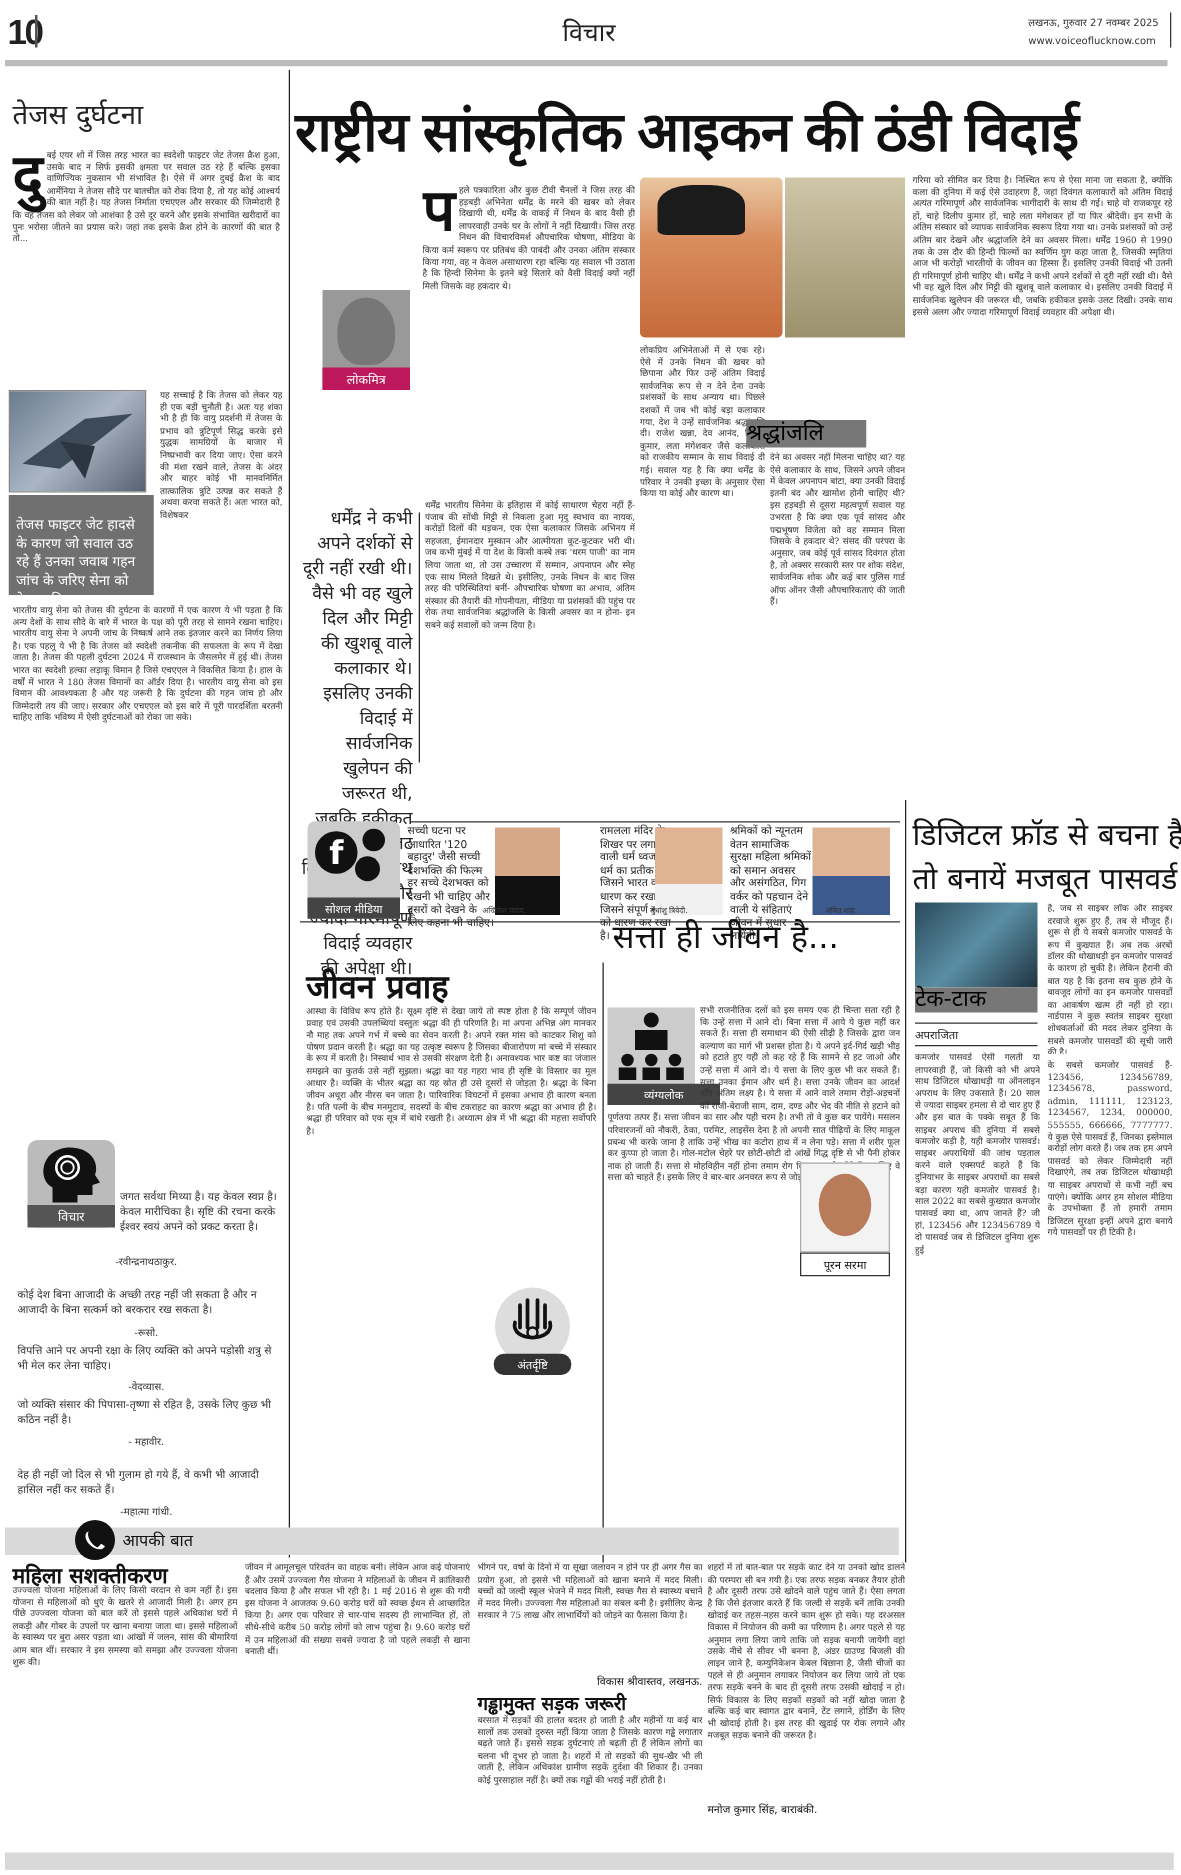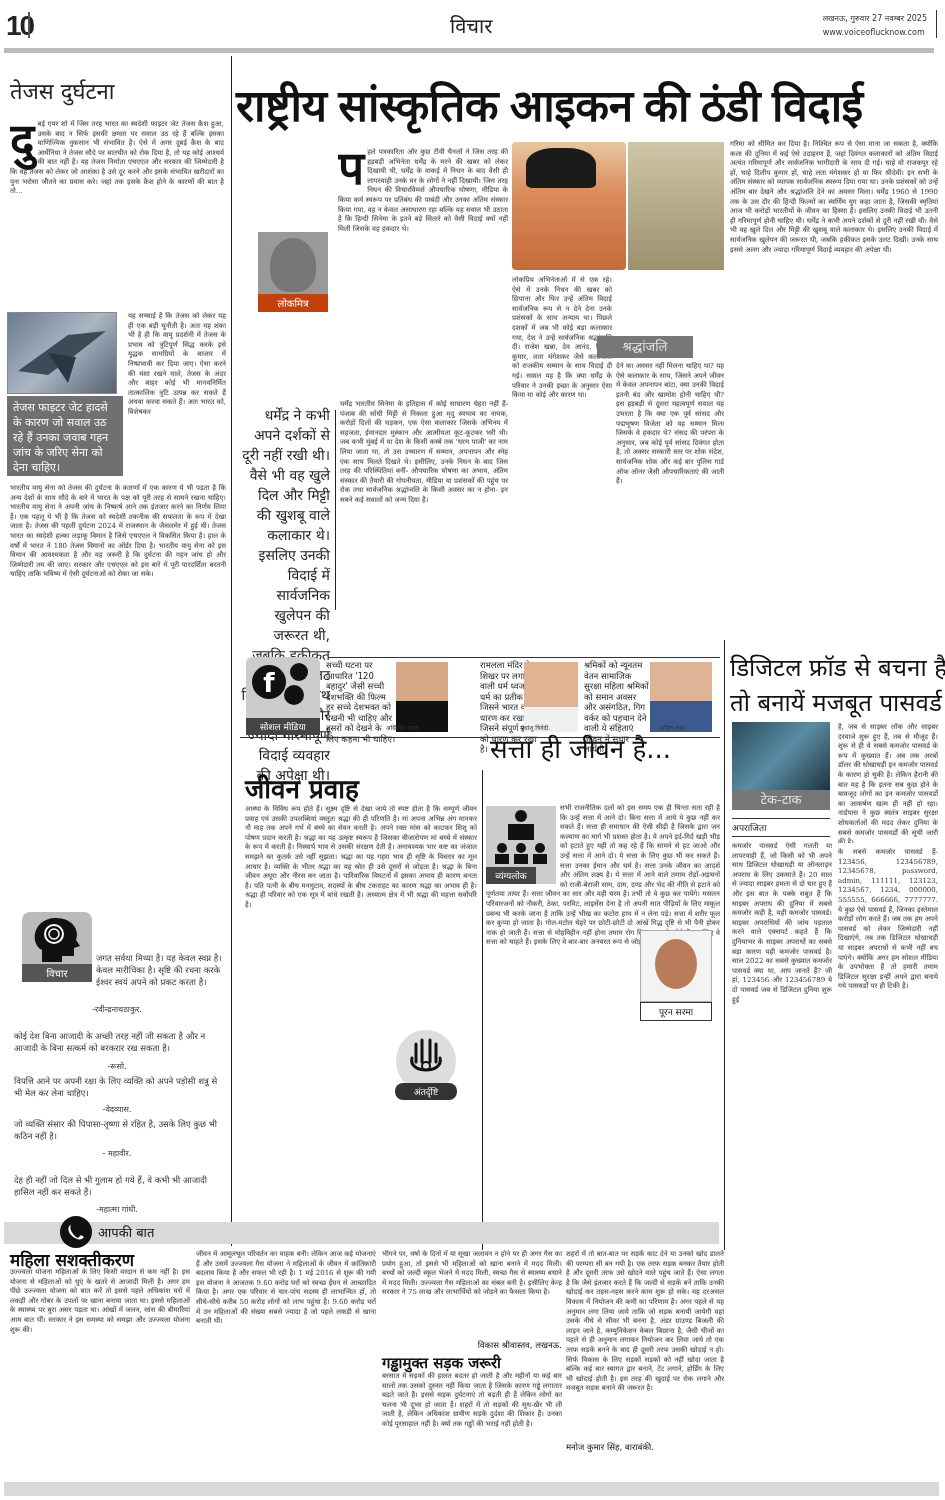--- a/index.html
+++ b/index.html
@@ -12,24 +12,24 @@
 .brand{left:36px;top:10px;font-size:24px;font-weight:bold;color:#111;font-family:"Liberation Sans",sans-serif}
 .brand .mid{color:#999}
 .section{left:450px;top:12px;font-size:20px;color:#222}
 .dateline{right:18px;top:12px;font-size:8px;text-align:left;color:#333;line-height:14px}
 .rule{left:4px;top:48px;width:930px;height:5px;background:#bbb}
 .vr{width:1px;background:#222}
 h1.edit{left:236px;top:74px;font-size:44px;font-weight:bold;color:#111;letter-spacing:-0.5px;white-space:nowrap;font-family:"Liberation Sans",sans-serif}
 .leftHead{left:10px;top:75px;font-size:22px;color:#222}
 .dropcap{font-size:46px;font-weight:bold;float:left;line-height:40px;margin-right:3px;color:#111}
 .photo{background:linear-gradient(135deg,#6a7c8e,#aab6c4 50%,#566272);border:1px solid #888}
-.caption-box{background:#707070;color:#fff;font-size:13px;line-height:18px;padding:4px 6px}
+.caption-box{background:#707070;color:#fff;font-size:13px;line-height:18px;padding:16px 6px}
 .label-dark{background:#555;color:#fff;font-size:10px;text-align:center;padding:2px}
 .pullquote{font-size:14px;line-height:20px;text-align:right;color:#222}
-.grey-tab{background:#777;color:#e5e5e5;font-size:13px;text-align:center;line-height:22px}
+.grey-tab{background:#777;color:#000000;font-size:18px;line-height:22px}
 .subhead{font-size:28px;color:#111;white-space:nowrap}
 .subhead-b{font-size:26px;font-weight:bold;color:#111;white-space:nowrap}
 .quote-text{font-size:8.5px;line-height:12px;color:#333}
 .author-sig{font-size:8px;text-align:center;color:#333}
 .social-q{font-size:8.5px;line-height:10.5px;color:#222}
 .greybar{background:#d9d9d9}
 .hline{height:1px;background:#333}
 .face{border-radius:4px;background:radial-gradient(circle at 50% 40%,#e8b99a 0 28%,#5a4033 29% 40%,#ddd 41%)}
 </style>
 </head>
@@ -80,21 +80,21 @@
 <div class="abs author-sig" style="left:10px;top:1103px;width:214px">-वेदव्यास.</div>
 <div class="abs quote-text" style="left:14px;top:1118px;width:212px">जो व्यक्ति संसार की पिपासा-तृष्णा से रहित है, उसके लिए कुछ भी कठिन नहीं है।</div>
 <div class="abs author-sig" style="left:10px;top:1147px;width:214px">- महावीर.</div>
 <div class="abs quote-text" style="left:14px;top:1174px;width:212px">देह ही नहीं जो दिल से भी गुलाम हो गये हैं, वे कभी भी आजादी हासिल नहीं कर सकते हैं।</div>
 <div class="abs author-sig" style="left:10px;top:1203px;width:214px">-महात्मा गांधी.</div>
 
 <h1 class="abs edit">राष्ट्रीय सांस्कृतिक आइकन की ठंडी विदाई</h1>
 
 <div class="abs" style="left:258px;top:232px;width:70px;height:80px;background:#999">
   <div style="position:absolute;left:12px;top:6px;width:46px;height:54px;border-radius:50% 50% 40% 40%;background:#777"></div>
-  <div class="label-dark" style="position:absolute;bottom:0;left:0;width:70px;background:#c2410c">लोकमित्र</div>
+  <div class="label-dark" style="position:absolute;bottom:0;left:0;width:70px;background:#be185d">लोकमित्र</div>
 </div>
 
 <div class="abs body-text" style="left:338px;top:148px;width:170px;height:250px">
   <span class="dropcap">प</span>
   <span>हले पत्रकारिता और कुछ टीवी चैनलों ने जिस तरह की हड़बड़ी अभिनेता धर्मेंद्र के मरने की खबर को लेकर दिखायी थी, धर्मेंद्र के वाकई में निधन के बाद वैसी ही लापरवाही उनके घर के लोगों ने नहीं दिखायी। जिस तरह निधन की विचारविमर्श औपचारिक घोषणा, मीडिया के किया कर्म स्वरूप पर प्रतिबंध की पाबंदी और उनका अंतिम संस्कार किया गया, वह न केवल असाधारण रहा बल्कि यह सवाल भी उठाता है कि हिन्दी सिनेमा के इतने बड़े सितारे को वैसी विदाई क्यों नहीं मिली जिसके वह हकदार थे।</span>
 </div>
 <div class="abs pullquote" style="left:240px;top:405px;width:90px">धर्मेंद्र ने कभी अपने दर्शकों से दूरी नहीं रखी थी। वैसे भी वह खुले दिल और मिट्टी की खुशबू वाले कलाकार थे। इसलिए उनकी विदाई में सार्वजनिक खुलेपन की जरूरत थी, जबकि हकीकत इसके उलट दिखी। उनके साथ इससे अलग और ज्यादा गरिमापूर्ण विदाई व्यवहार की अपेक्षा थी।</div>
 <div class="abs vr" style="left:335px;top:410px;height:200px"></div>
 <div class="abs body-text" style="left:340px;top:400px;width:168px;height:220px">धर्मेंद्र भारतीय सिनेमा के इतिहास में कोई साधारण चेहरा नहीं हैं- पंजाब की सोंधी मिट्टी से निकला हुआ मृदु स्वभाव का नायक, करोड़ों दिलों की धड़कन, एक ऐसा कलाकार जिसके अभिनय में सहजता, ईमानदार मुस्कान और आत्मीयता कूट-कूटकर भरी थी। जब कभी मुंबई में या देश के किसी कस्बे तक 'धरम पाजी' का नाम लिया जाता था, तो उस उच्चारण में सम्मान, अपनापन और स्नेह एक साथ मिलते दिखते थे। इसीलिए, उनके निधन के बाद जिस तरह की परिस्थितियां बनीं- औपचारिक घोषणा का अभाव, अंतिम संस्कार की तैयारी की गोपनीयता, मीडिया या प्रशंसकों की पहुंच पर रोक तथा सार्वजनिक श्रद्धांजलि के किसी अवसर का न होना- इन सबने कई सवालों को जन्म दिया है।</div>
 
@@ -152,21 +152,21 @@
   <svg width="70" height="60" viewBox="0 0 70 60">
     <circle cx="35" cy="10" r="6" fill="#111"></circle>
     <rect x="22" y="18" width="26" height="16" fill="#111"></rect>
     <circle cx="16" cy="42" r="5" fill="#111"></circle>
       <circle cx="35" cy="42" r="5" fill="#111"></circle>
       <circle cx="54" cy="42" r="5" fill="#111"></circle>
     <rect x="9" y="48" width="14" height="10" fill="#111"></rect>
       <rect x="28" y="48" width="14" height="10" fill="#111"></rect>
       <rect x="47" y="48" width="14" height="10" fill="#111"></rect>
   </svg>
-  <div class="label-dark" style="position:absolute;bottom:0;left:0;width:50px;font-size:9px;background:#444">व्यंग्यलोक</div>
+  <div class="label-dark" style="position:absolute;bottom:0;left:0;width:90px;font-size:9px;background:#444">व्यंग्यलोक</div>
 </div>
 <div class="abs body-text" style="left:486px;top:804px;width:234px;height:446px;text-indent:0">
   <div style="float:left;width:74px;height:82px"></div>
   <span>सभी राजनीतिक दलों को इस समय एक ही चिन्ता सता रही है कि उन्हें सत्ता में आने दो। बिना सत्ता में आये ये कुछ नहीं कर सकते हैं। सत्ता ही समाधान की ऐसी सीढ़ी है जिसके द्वारा जन कल्याण का मार्ग भी प्रशस्त होता है। ये अपने इर्द-गिर्द खड़ी भीड़ को हटाते हुए यही तो कह रहे हैं कि सामने से हट जाओ और उन्हें सत्ता में आने दो। ये सत्ता के लिए कुछ भी कर सकते हैं। सत्ता उनका ईमान और धर्म है। सत्ता उनके जीवन का आदर्श और अंतिम लक्ष्य है। ये सत्ता में आने वाले तमाम रोड़ों-अड़चनों को राजी-बेराजी साम, दाम, दण्ड और भेद की नीति से हटाने को पूर्णतया तत्पर हैं। सत्ता जीवन का सार और यही चरम है। तभी तो वे कुछ कर पायेंगे। मसलन परिवारजनों को नौकरी, ठेका, परमिट, लाइसेंस देना है तो अपनी सात पीढ़ियों के लिए माकूल प्रबन्ध भी करके जाना है ताकि उन्हें भीख का कटोरा हाथ में न लेना पड़े। सत्ता में शरीर फूल कर कुप्पा हो जाता है। गोल-मटोल चेहरे पर छोटी-छोटी दो आंखें गिद्ध दृष्टि से भी पैनी होकर नाक हो जाती हैं। सत्ता से मोहविहीन नहीं होना तमाम रोग बिना सत्ता के होते हैं, इसलिए वे सत्ता को चाहते हैं। इसके लिए वे बार-बार अनवरत रूप से जोड़ तोड़ करते हैं।</span>
 </div>
 <div class="abs" style="left:640px;top:930px;width:72px;height:72px;background:#f3f3f3;border:1px solid #aaa">
   <div style="position:absolute;left:14px;top:8px;width:42px;height:50px;border-radius:50%;background:#b87c5a"></div>
 </div>
 <div class="abs label-dark" style="left:640px;top:1002px;width:72px;background:#fff;color:#111;border:1px solid #333;font-size:9px">पूरन सरमा</div>
 

